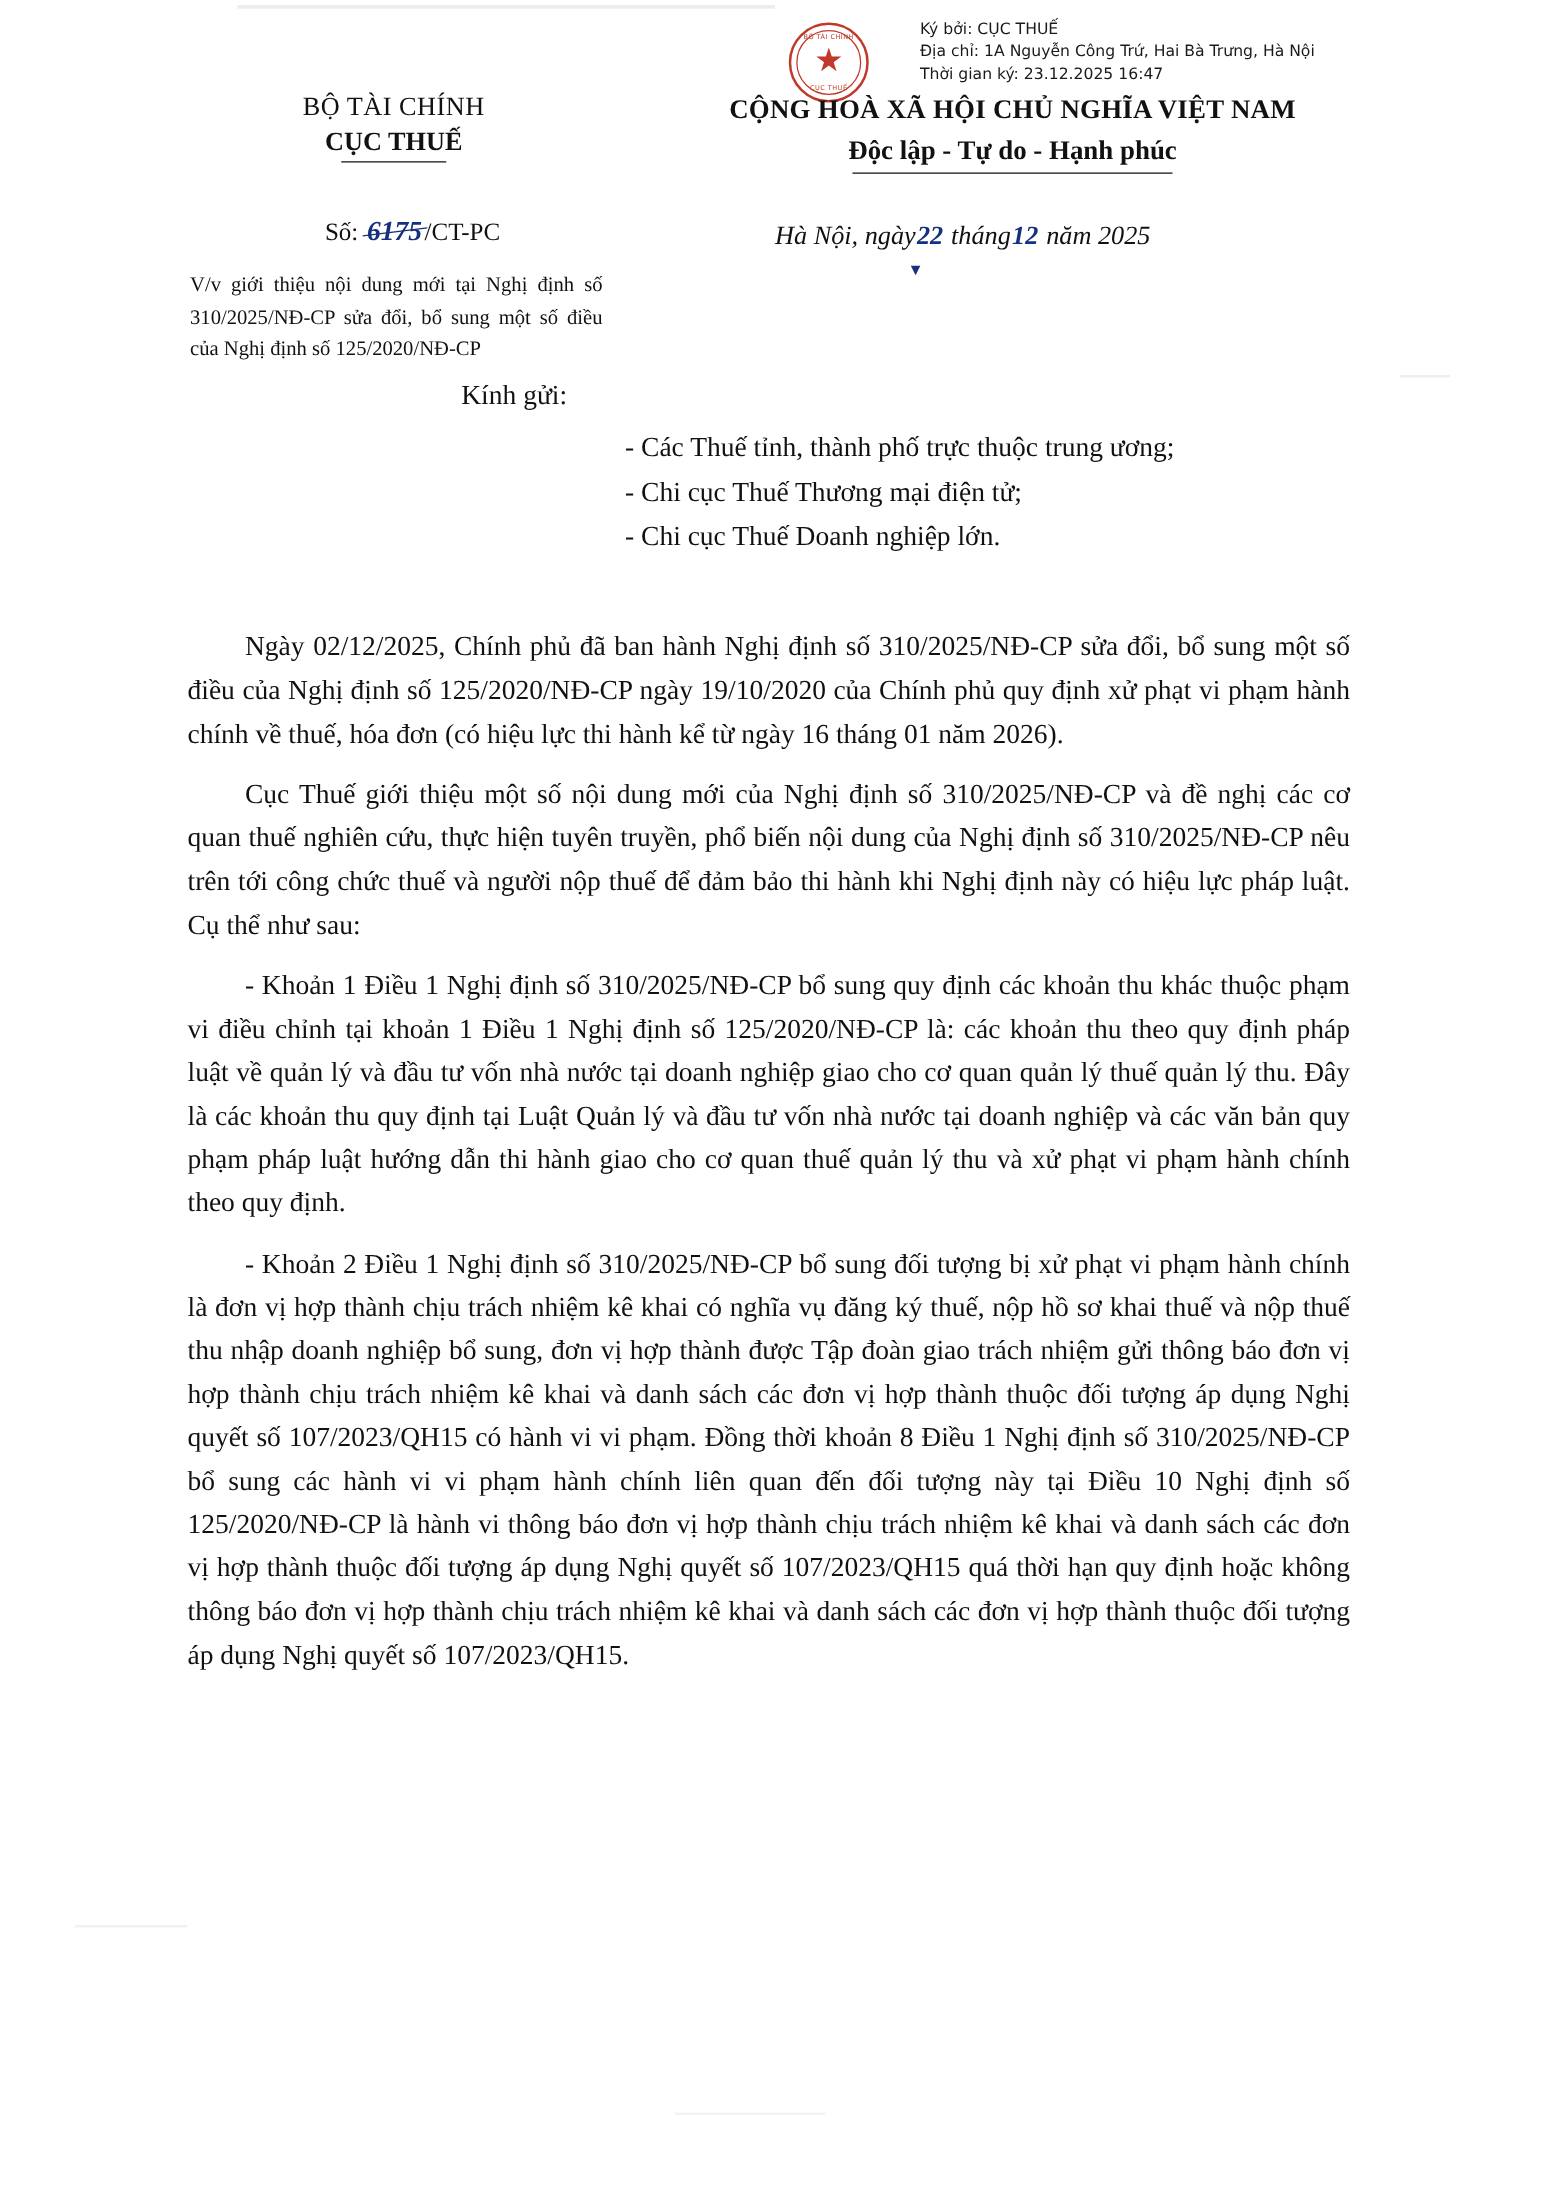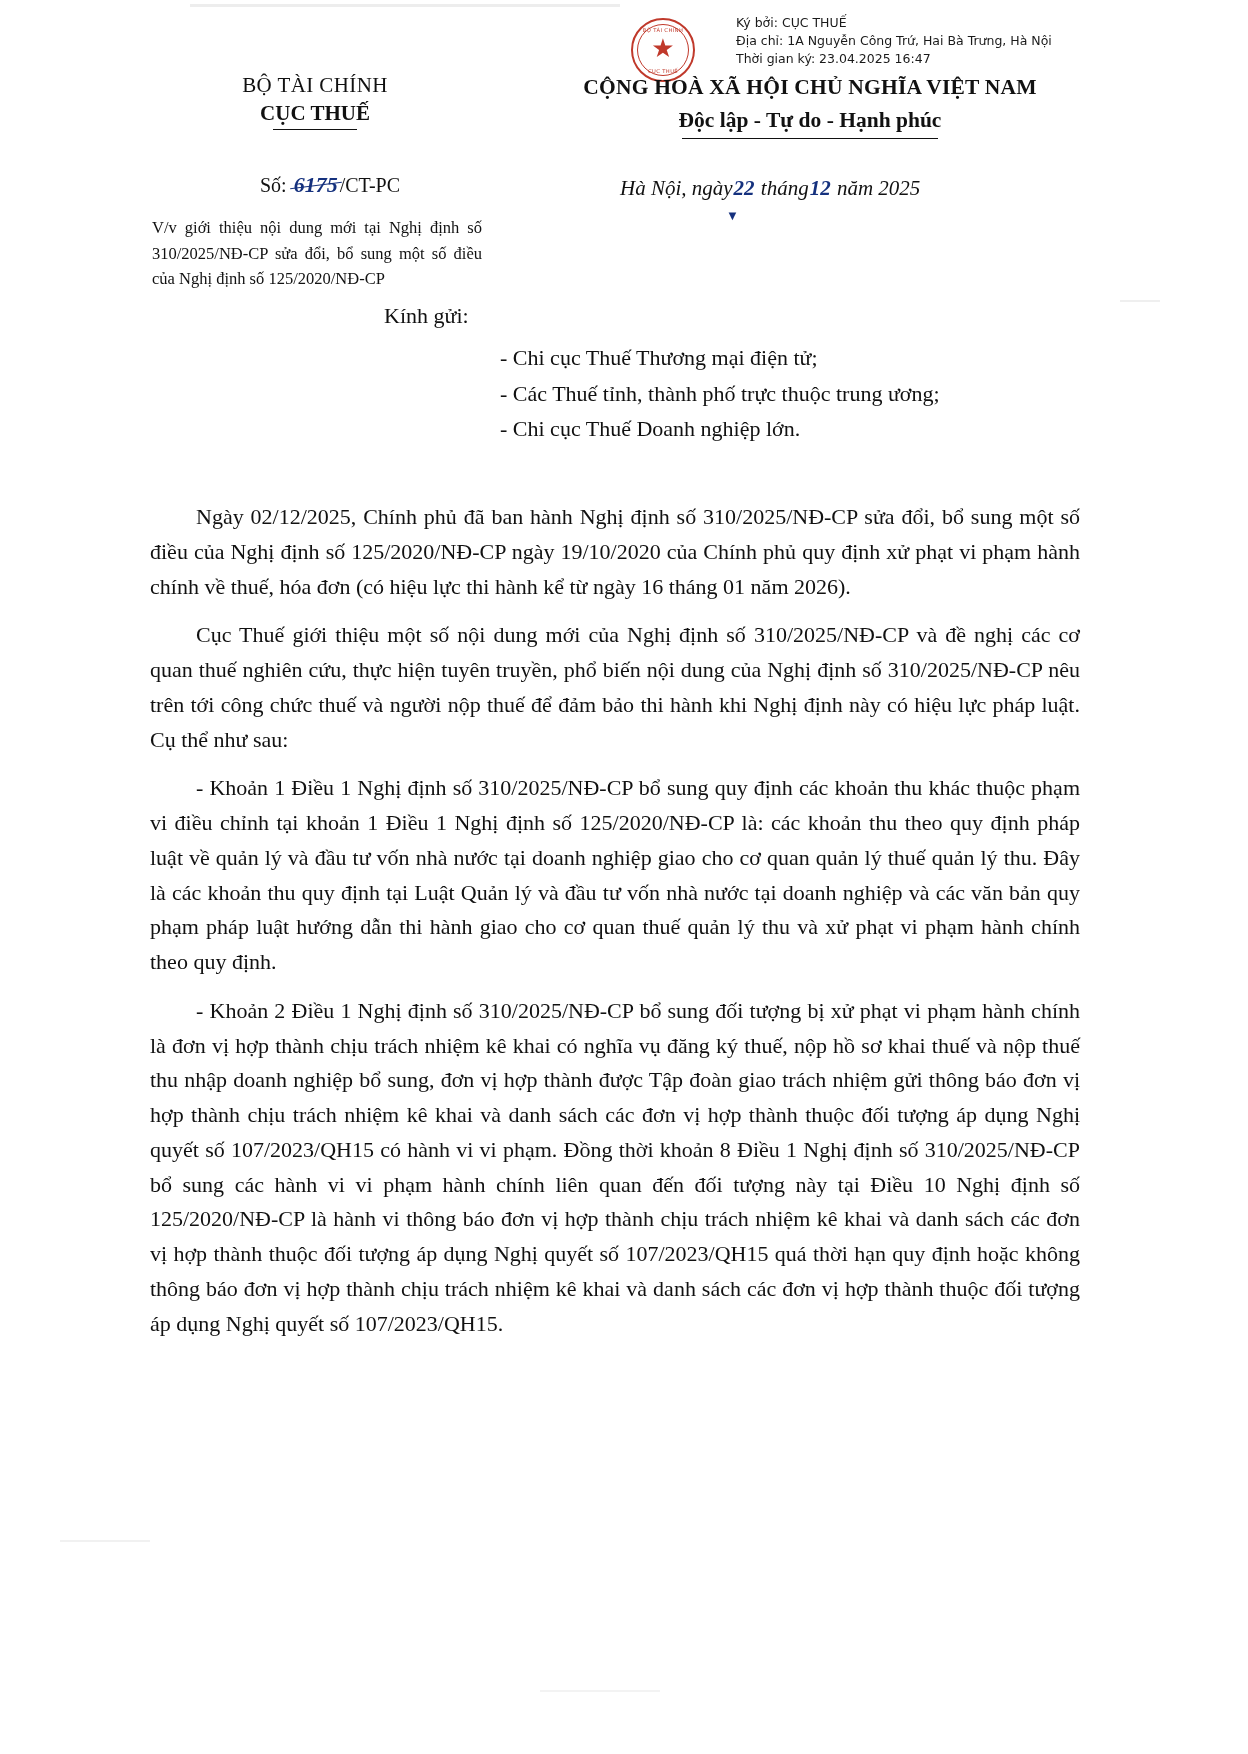--- a/index.html
+++ b/index.html
@@ -190,21 +190,21 @@
     top: 208px;
     left: 726px;
     color: #15317e;
     font-size: 13px;
   }
 
   
   .kinh-gui {
     position: absolute;
     top: 303px;
-    left: 384px;
+    left: 369px;
     font-size: 22px;
   }
   .recipients {
     position: absolute;
     top: 340px;
     left: 500px;
     font-size: 22px;
     line-height: 1.62;
   }
 
@@ -254,21 +254,21 @@
   <div class="emblem">
     <div class="inner-ring"></div>
     <div class="arc-top">BỘ TÀI CHÍNH</div>
     <div class="star">★</div>
     <div class="arc-bot">CỤC THUẾ</div>
   </div>
 
   <div class="sig-block">
     <div class="line">Ký bởi: CỤC THUẾ</div>
     <div class="line">Địa chỉ: 1A Nguyễn Công Trứ, Hai Bà Trưng, Hà Nội</div>
-    <div class="line">Thời gian ký: 23.04.2025 16:47</div>
+    <div class="line">Thời gian ký: 23.12.2025 16:47</div>
   </div>
 
   <div class="hdr-left">
     <div class="l1">BỘ TÀI CHÍNH</div>
     <div><span class="l2">CỤC THUẾ</span></div>
   </div>
 
   <div class="hdr-right">
     <div class="l1">CỘNG HOÀ XÃ HỘI CHỦ NGHĨA VIỆT NAM</div>
     <div><span class="l2">Độc lập - Tự do - Hạnh phúc</span></div>
@@ -284,22 +284,22 @@
   <div class="date-line">
     <span>Hà Nội, ngày</span><span class="hand">22</span>
     <span>tháng</span><span class="hand">12</span>
     <span>năm</span>
     <span>2025</span>
   </div>
   <div class="tick">▼</div>
 
   <div class="kinh-gui">Kính gửi:</div>
   <div class="recipients">
+    <div>- Các Thuế tỉnh, thành phố trực thuộc trung ương;</div>
     <div>- Chi cục Thuế Thương mại điện tử;</div>
-    <div>- Các Thuế tỉnh, thành phố trực thuộc trung ương;</div>
     <div>- Chi cục Thuế Doanh nghiệp lớn.</div>
   </div>
 
   <div class="body-text">
     <p>Ngày 02/12/2025, Chính phủ đã ban hành Nghị định số 310/2025/NĐ-CP sửa đổi, bổ sung một số điều của Nghị định số 125/2020/NĐ-CP ngày 19/10/2020 của Chính phủ quy định xử phạt vi phạm hành chính về thuế, hóa đơn (có hiệu lực thi hành kể từ ngày 16 tháng 01 năm 2026).</p>
     <p>Cục Thuế giới thiệu một số nội dung mới của Nghị định số 310/2025/NĐ-CP và đề nghị các cơ quan thuế nghiên cứu, thực hiện tuyên truyền, phổ biến nội dung của Nghị định số 310/2025/NĐ-CP nêu trên tới công chức thuế và người nộp thuế để đảm bảo thi hành khi Nghị định này có hiệu lực pháp luật. Cụ thể như sau:</p>
     <p class="dash">- Khoản 1 Điều 1 Nghị định số 310/2025/NĐ-CP bổ sung quy định các khoản thu khác thuộc phạm vi điều chỉnh tại khoản 1 Điều 1 Nghị định số 125/2020/NĐ-CP là: các khoản thu theo quy định pháp luật về quản lý và đầu tư vốn nhà nước tại doanh nghiệp giao cho cơ quan quản lý thuế quản lý thu. Đây là các khoản thu quy định tại Luật Quản lý và đầu tư vốn nhà nước tại doanh nghiệp và các văn bản quy phạm pháp luật hướng dẫn thi hành giao cho cơ quan thuế quản lý thu và xử phạt vi phạm hành chính theo quy định.</p>
     <p class="dash">- Khoản 2 Điều 1 Nghị định số 310/2025/NĐ-CP bổ sung đối tượng bị xử phạt vi phạm hành chính là đơn vị hợp thành chịu trách nhiệm kê khai có nghĩa vụ đăng ký thuế, nộp hồ sơ khai thuế và nộp thuế thu nhập doanh nghiệp bổ sung, đơn vị hợp thành được Tập đoàn giao trách nhiệm gửi thông báo đơn vị hợp thành chịu trách nhiệm kê khai và danh sách các đơn vị hợp thành thuộc đối tượng áp dụng Nghị quyết số 107/2023/QH15 có hành vi vi phạm. Đồng thời khoản 8 Điều 1 Nghị định số 310/2025/NĐ-CP bổ sung các hành vi vi phạm hành chính liên quan đến đối tượng này tại Điều 10 Nghị định số 125/2020/NĐ-CP là hành vi thông báo đơn vị hợp thành chịu trách nhiệm kê khai và danh sách các đơn vị hợp thành thuộc đối tượng áp dụng Nghị quyết số 107/2023/QH15 quá thời hạn quy định hoặc không thông báo đơn vị hợp thành chịu trách nhiệm kê khai và danh sách các đơn vị hợp thành thuộc đối tượng áp dụng Nghị quyết số 107/2023/QH15.</p>
   </div>
 

